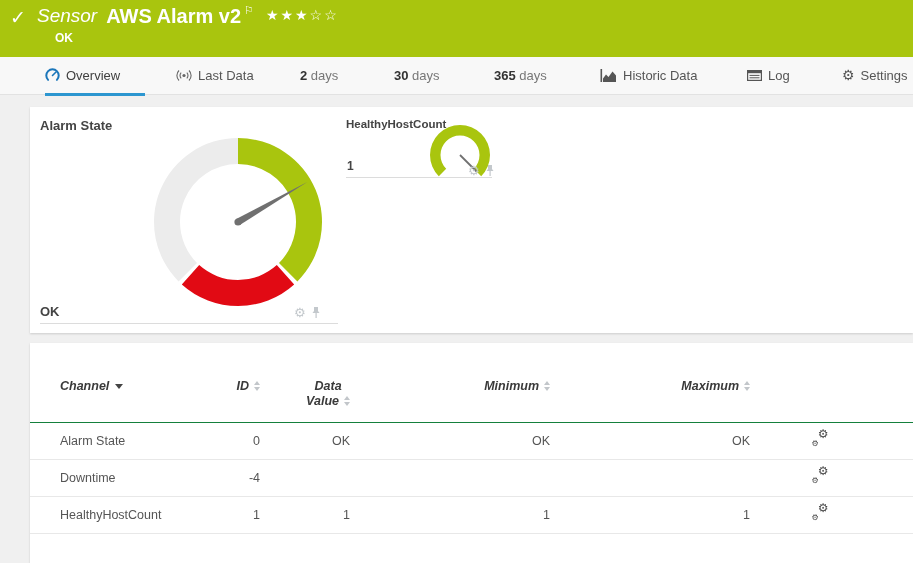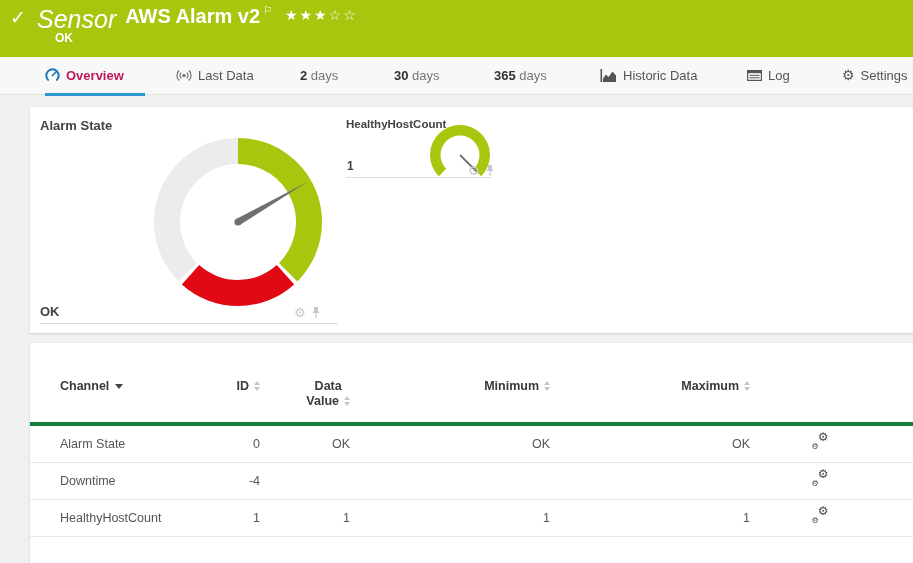--- a/index.html
+++ b/index.html
@@ -12,34 +12,34 @@
     color: #444;
   }
 
   
   .topbar {
     position: absolute; left:0; top:0; width:100%; height:57px;
     background:#a9c50e; color:#fff;
   }
   .topbar .check { position:absolute; left:10px; top:6px; font-size:19px; font-weight:bold; }
   .titlerow { position:absolute; left:37px; top:5px; display:flex; align-items:flex-start; }
-  .kind { font-style:italic; font-size:25px; margin-right:9px; }
+  .kind { font-style:italic; font-size:19px; margin-right:9px; }
   .sname { font-weight:bold; font-size:20px; }
   .flag { font-size:11px; margin-left:3px; margin-top:-1px; }
   .stars { font-size:14px; letter-spacing:2px; margin-left:12px; margin-top:2px; }
   .tstatus { position:absolute; left:55px; top:31px; font-weight:bold; font-size:12px; }
 
   
   .tabbar {
     position:absolute; left:0; top:57px; width:100%; height:38px;
     background:#f8f8f8; border-bottom:1px solid #e2e2e2;
   }
   .tab { position:absolute; top:0; height:38px; line-height:37px; font-size:13px; color:#555; cursor:pointer; white-space:nowrap; }
   .tab svg, .tab .gearglyph { vertical-align:middle; margin-right:6px; margin-top:-3px; }
-  .tab.active { color:#be185d; font-weight:bold; }
+  .tab.active { color:#404040; font-weight:normal; }
   .tab.active::after { content:""; position:absolute; left:0; bottom:-1px; width:100%; height:3px; background:#2c96d0; }
   .tab b { color:#333; }
   .tab .days { color:#777; }
   .gearglyph { font-size:14px; color:#555; display:inline-block; }
 
   
   .panel { position:absolute; left:30px; right:0; background:#fff; box-shadow:0 1px 2px rgba(0,0,0,.15); }
   .panel.gauges { top:107px; height:226px; }
   .panel.channels { top:343px; height:220px; }
 
@@ -56,21 +56,21 @@
   .mini-underline { position:absolute; left:316px; top:70px; width:146px; border-top:1px solid #dcdcdc; }
 
   
   table.chan { position:absolute; left:0; top:36px; width:100%; border-collapse:collapse; font-size:12.5px; color:#555; }
   table.chan th { font-weight:bold; color:#3a3a3a; vertical-align:top; padding:0 0 13px 0; text-align:right; font-size:12.5px; }
   table.chan th.c-channel { text-align:left; padding-left:30px; }
   table.chan td { padding:9px 0; text-align:right; border-top:1px solid #e8e8e8; }
   table.chan tr.lastrow td { border-bottom:1px solid #e8e8e8; }
   table.chan td.c-channel { text-align:left; padding-left:30px; }
   table.chan td.c-gear { text-align:center; }
-  table.chan tr.hdr th { border-bottom:4px solid #15803d; }
+  table.chan tr.hdr th { border-bottom:1px solid #15803d;font-style:italic; }
   .lv-wrap { display:inline-block; text-align:center; line-height:15px; }
 
   .sort { display:inline-block; vertical-align:middle; margin-left:5px; margin-top:-2px; }
   .sort i { display:block; width:0; height:0; border-left:3.5px solid transparent; border-right:3.5px solid transparent; }
   .sort .up { border-bottom:4px solid #c2c6ca; margin-bottom:2px; }
   .sort .dn { border-top:4px solid #c2c6ca; }
   .sort-active { display:inline-block; width:0; height:0; border-left:4px solid transparent;
     border-right:4px solid transparent; border-top:5px solid #444; margin-left:6px; vertical-align:middle; }
 
   .gears { position:relative; display:inline-block; width:17px; height:15px; }

